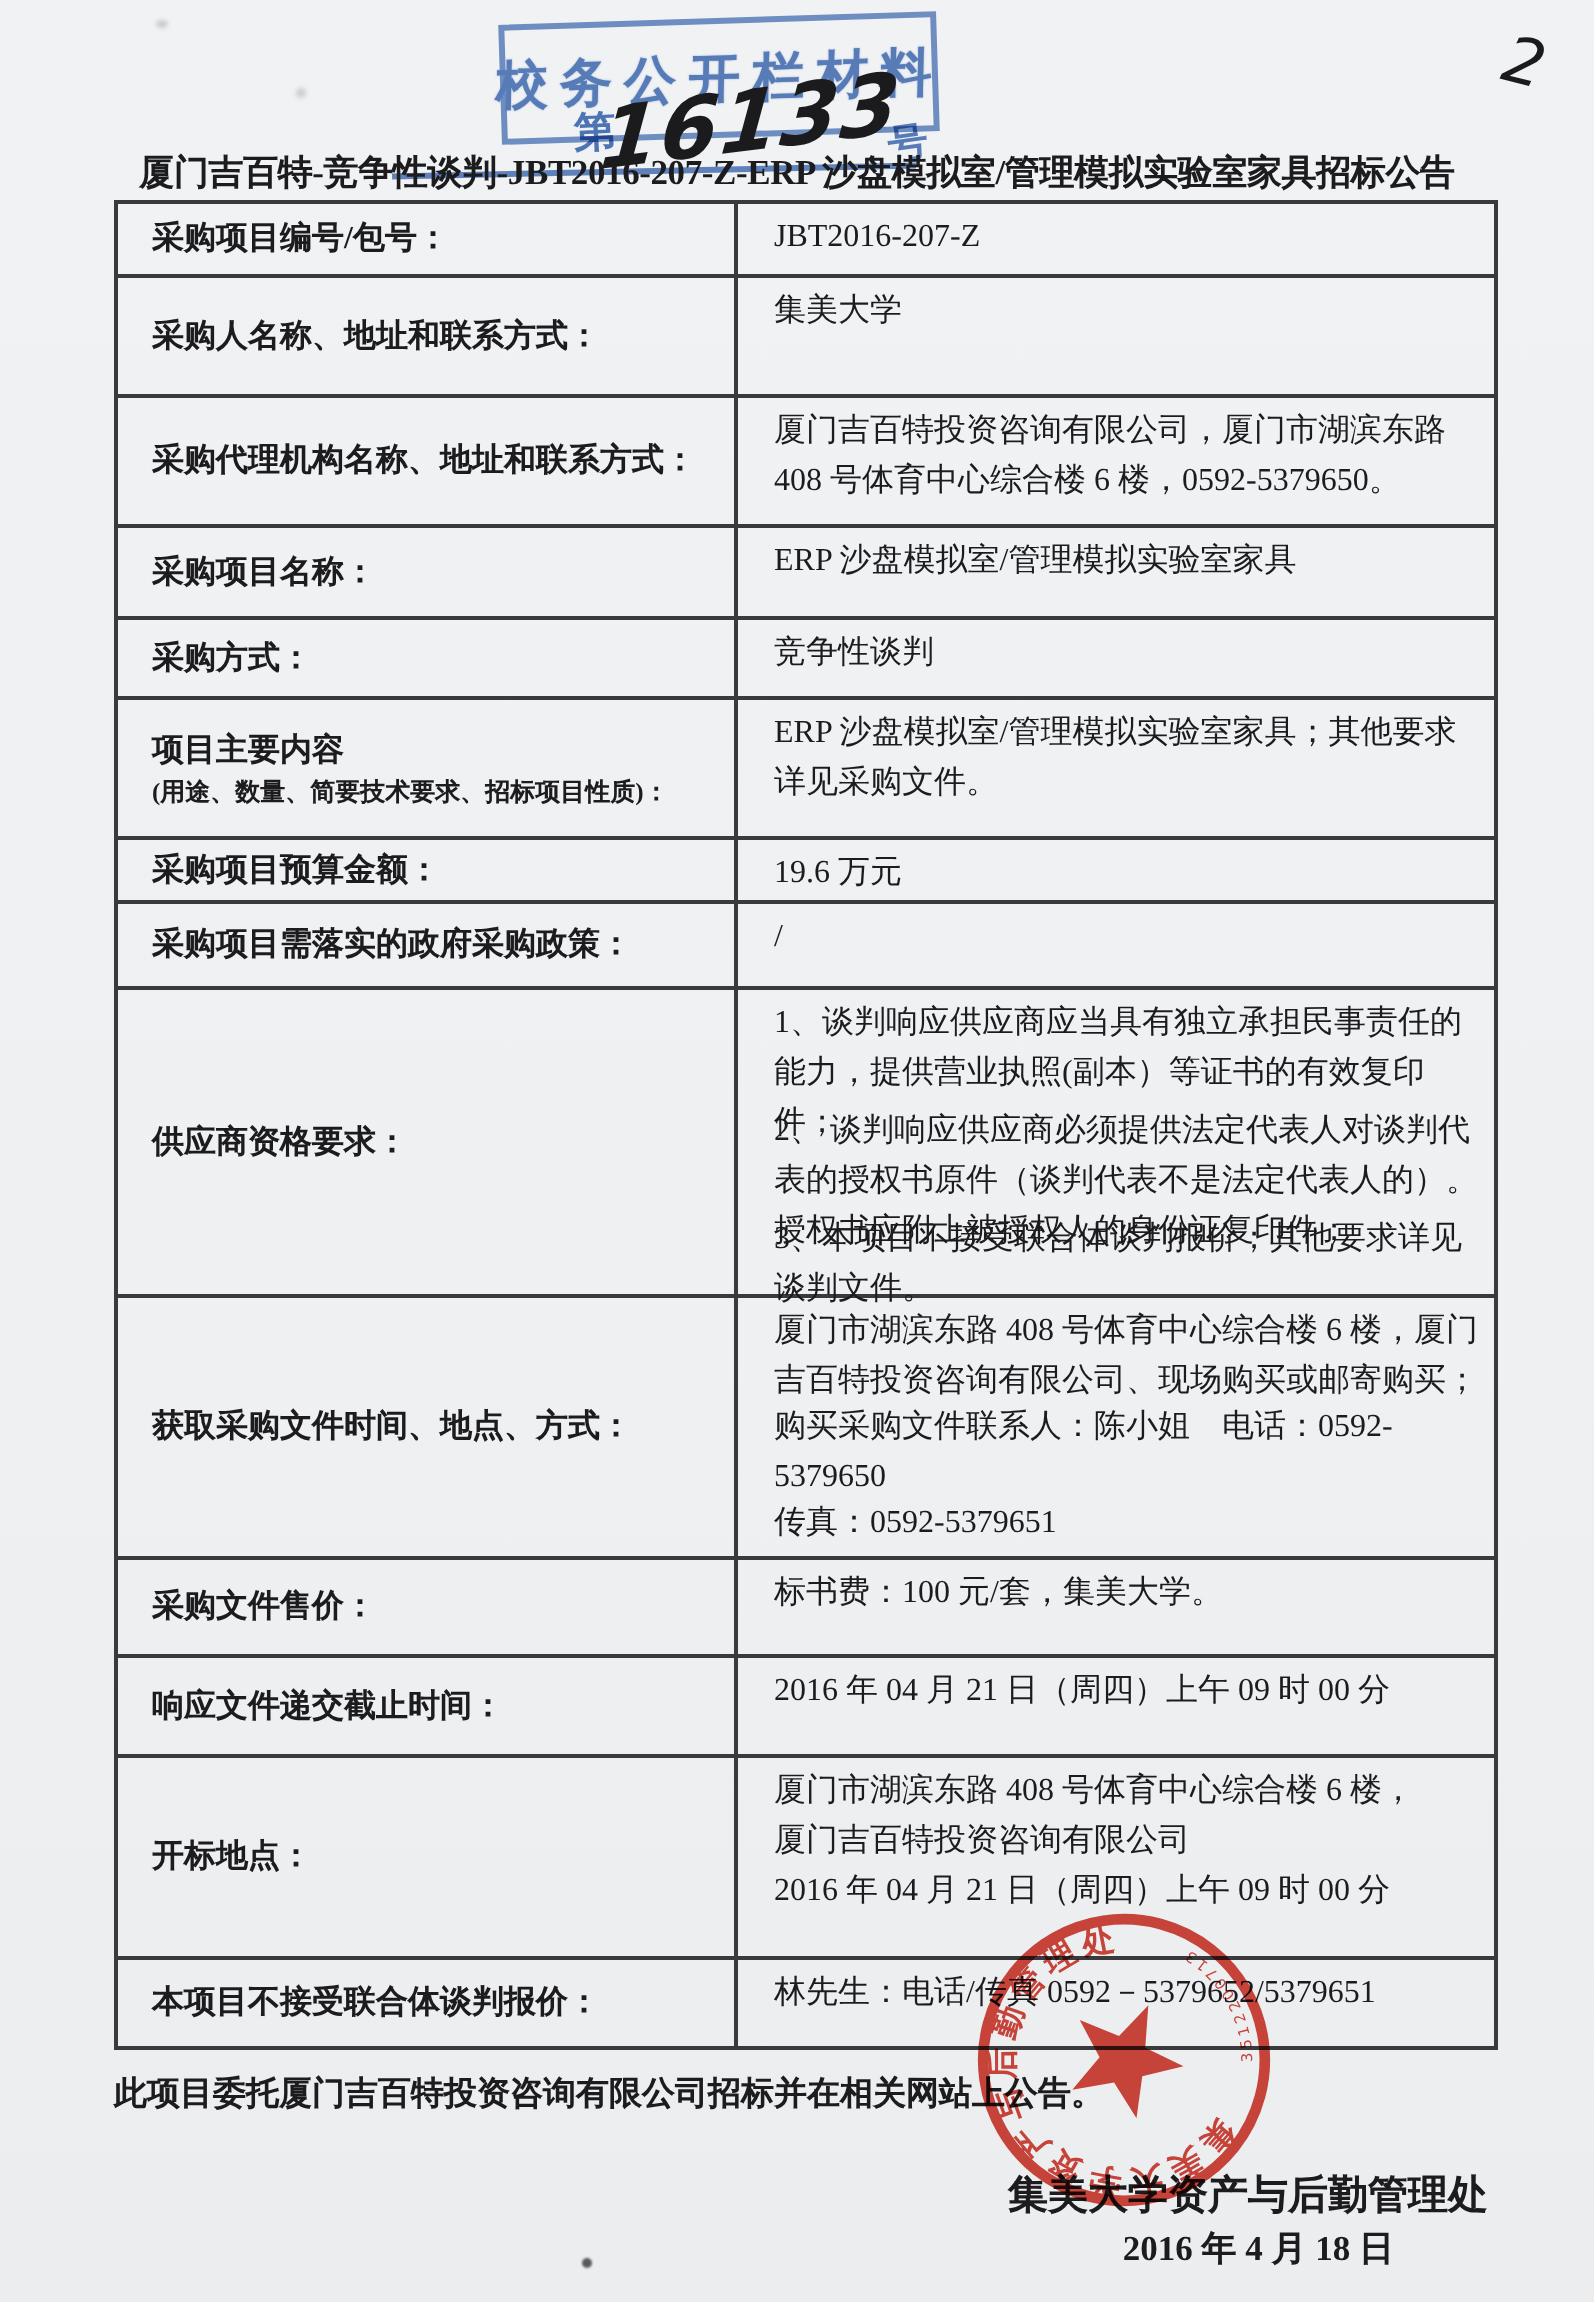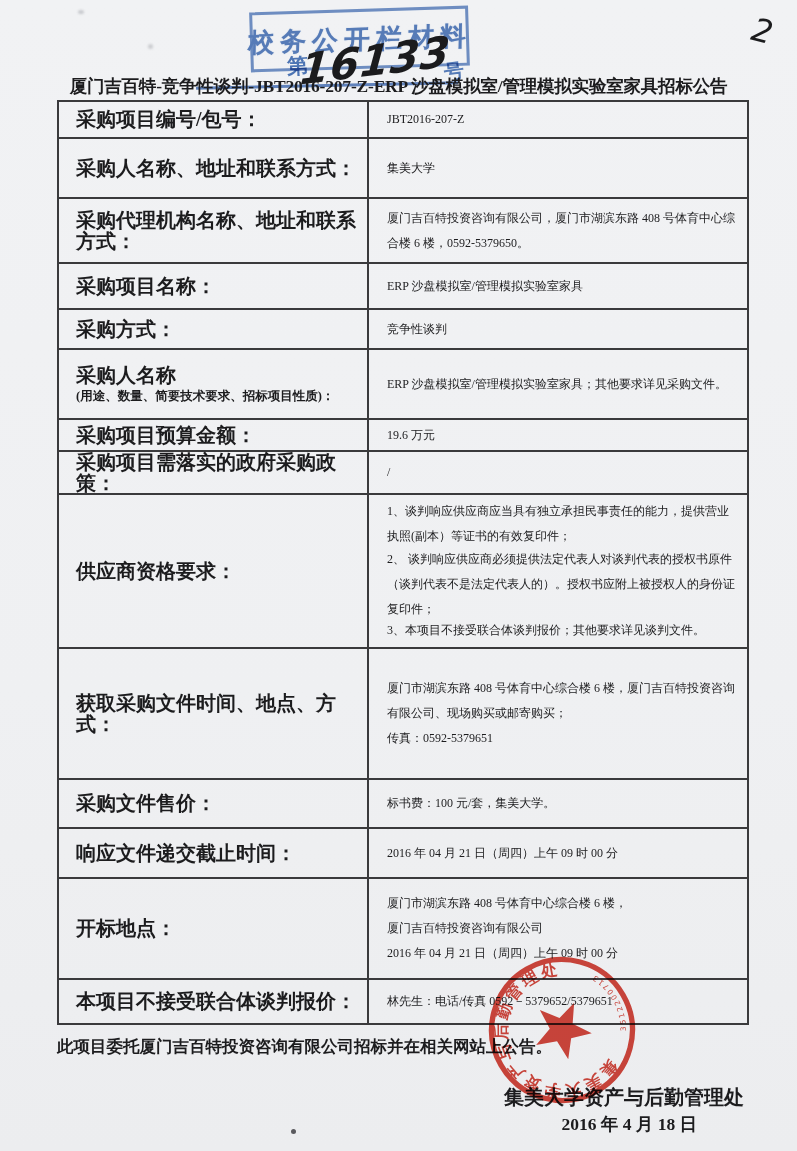--- a/index.html
+++ b/index.html
@@ -22,27 +22,27 @@
     left:57px;top:100px;width:692px;
     border:2px solid #3a3a3c;box-sizing:border-box;
   }
   .t-row{display:flex;box-sizing:border-box;border-top:2px solid #3a3a3c;}
   .t-row:first-child{border-top:none;}
   .t-label{
     width:310px;box-sizing:border-box;border-right:2px solid #3a3a3c;
     display:flex;flex-direction:column;justify-content:center;
     padding:2px 8px 2px 17px;
   }
-  .lab-main{font-size:20px;font-weight:bold;line-height:21px;}
+  .lab-main{font-size:16px;font-weight:bold;line-height:21px;}
   .lab-sub{font-size:12.5px;font-weight:bold;line-height:16px;margin-top:2px;}
   .t-value{
     flex:1;box-sizing:border-box;
-    display:flex;flex-direction:column;justify-content:center;
+    display:flex;flex-direction:column;
     padding:4px 8px 4px 18px;
-    font-size:12px;line-height:25px;
+    font-size:16px;line-height:25px;
   }
   .t-value.vbold{font-weight:normal;}
   .vline{min-height:25px;}
 
   
   .footer-note{left:57px;top:1036px;font-size:16.5px;font-weight:bold;white-space:nowrap;}
   .signoff{top:1084px;right:53px;font-size:20px;font-weight:bold;white-space:nowrap;}
   .doc-date{top:1112px;right:100px;font-size:17.5px;font-weight:bold;white-space:nowrap;}
 
   
@@ -130,21 +130,21 @@
     <div class="t-row" style="height: 40px;">
       <div class="t-label">
         <div class="lab-main">采购方式：</div>
       </div>
       <div class="t-value vbold">
         <div class="vline">竞争性谈判</div>
       </div>
     </div>
     <div class="t-row" style="height: 70px;">
       <div class="t-label">
-        <div class="lab-main">采购人名称</div>
+        <div class="lab-main">项目主要内容</div>
         <div class="lab-sub">(用途、数量、简要技术要求、招标项目性质)：</div>
       </div>
       <div class="t-value vbold">
         <div class="vline">ERP 沙盘模拟室/管理模拟实验室家具；其他要求详见采购文件。</div>
       </div>
     </div>
     <div class="t-row" style="height: 32px;">
       <div class="t-label">
         <div class="lab-main">采购项目预算金额：</div>
       </div>
@@ -169,20 +169,21 @@
         <div class="vline">2、 谈判响应供应商必须提供法定代表人对谈判代表的授权书原件（谈判代表不是法定代表人的）。授权书应附上被授权人的身份证复印件；</div>
         <div class="vline">3、本项目不接受联合体谈判报价；其他要求详见谈判文件。</div>
       </div>
     </div>
     <div class="t-row" style="height: 131px;">
       <div class="t-label">
         <div class="lab-main">获取采购文件时间、地点、方式：</div>
       </div>
       <div class="t-value vbold">
         <div class="vline">厦门市湖滨东路 408 号体育中心综合楼 6 楼，厦门吉百特投资咨询有限公司、现场购买或邮寄购买；</div>
+        <div class="vline">购买采购文件联系人：陈小姐　电话：0592-5379650</div>
         <div class="vline">传真：0592-5379651</div>
       </div>
     </div>
     <div class="t-row" style="height: 49px;">
       <div class="t-label">
         <div class="lab-main">采购文件售价：</div>
       </div>
       <div class="t-value vbold">
         <div class="vline">标书费：100 元/套，集美大学。</div>
       </div>

